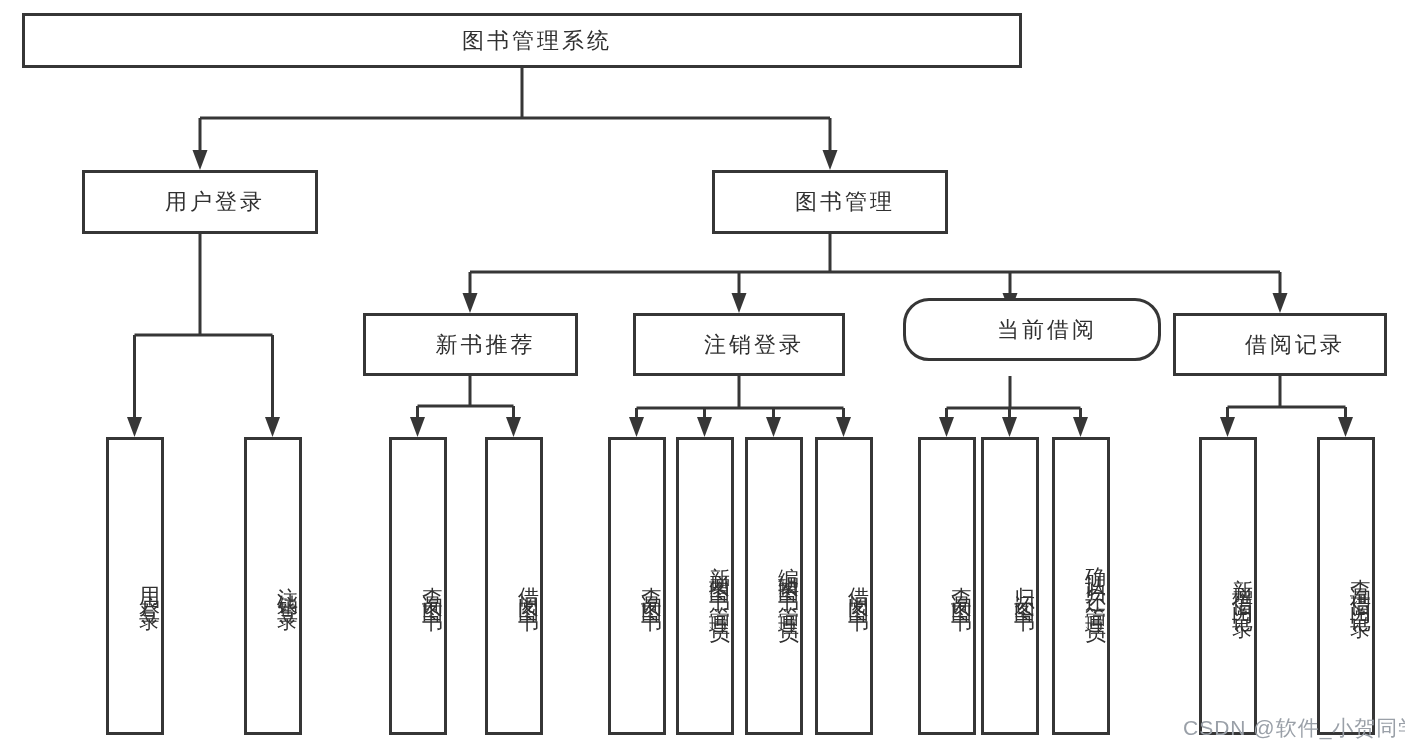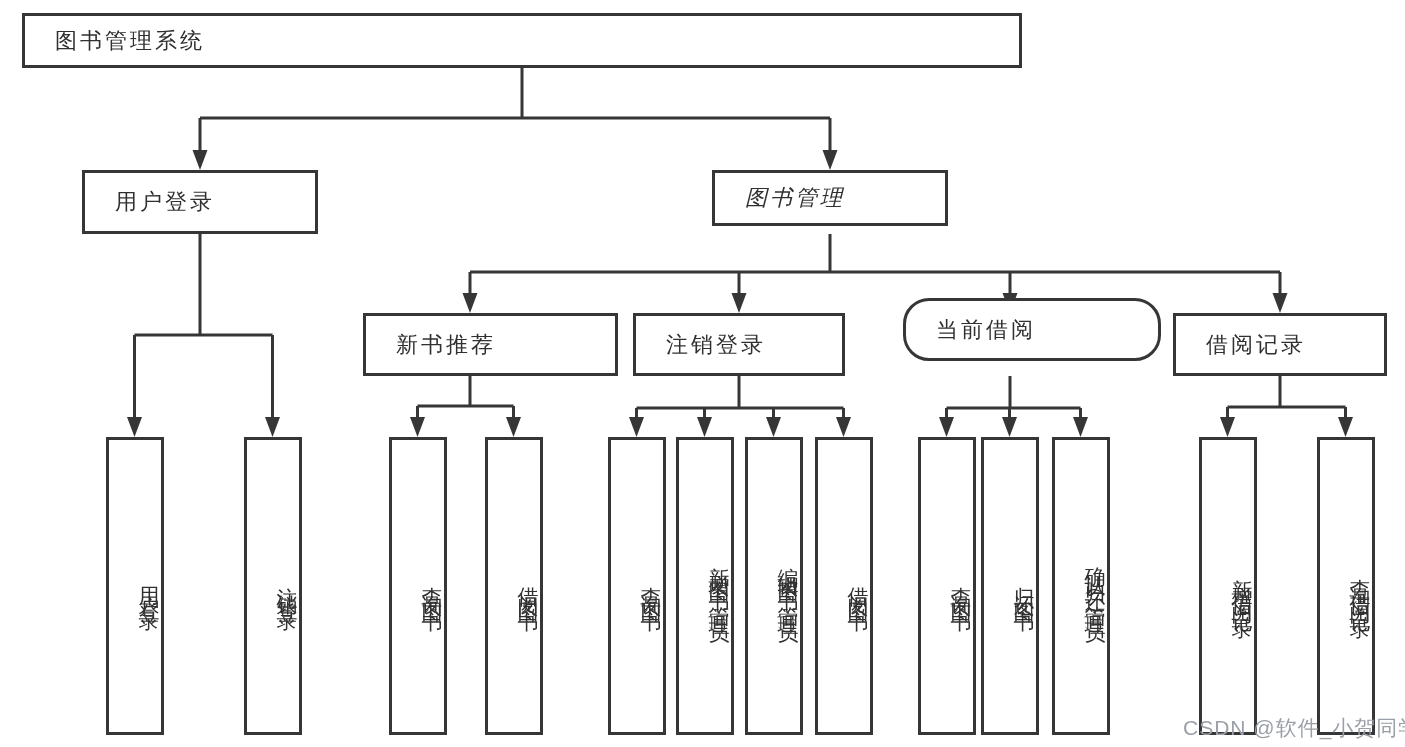--- a/index.html
+++ b/index.html
@@ -2,21 +2,21 @@
 <html><head>
 <meta charset="utf-8">
 <style>
   html,body{margin:0;padding:0;background:#ffffff;}
   .canvas{
     position:relative;width:1405px;height:747px;background:#ffffff;
     font-family:"Liberation Sans", sans-serif;overflow:hidden;
   }
   .box{
     position:absolute;box-sizing:border-box;background:#ffffff;
-    border:3px solid #363636;display:flex;align-items:center;justify-content:flex-start;
+    border:3px solid #363636;display:flex;align-items:center;justify-content:center;
     z-index:2;
     padding-left:30px;
   }
   .htext{font-size:22px;letter-spacing:3px;color:#303030;white-space:nowrap;}
   .vbox{top:437px;width:58px;height:298px;}
   .vtext{
     writing-mode:vertical-rl;text-orientation:mixed;
     font-size:21px;letter-spacing:8px;line-height:1;color:#303030;
   }
   .connectors{position:absolute;left:0;top:0;z-index:1;}
@@ -75,25 +75,25 @@
     </g>
   </svg>
 
   <div class="box hbox" style="left:22px;top:13px;width:1000px;height:55px;">
     <span class="htext">图书管理系统</span>
   </div>
 
   <div class="box hbox" style="left:82px;top:170px;width:236px;height:64px;">
     <span class="htext">用户登录</span>
   </div>
-  <div class="box hbox" style="left:712px;top:170px;width:236px;height:56px;font-style:italic;">
+  <div class="box hbox" style="left:712px;top:170px;width:236px;height:64px;">
     <span class="htext">图书管理</span>
   </div>
 
-  <div class="box hbox" style="left:363px;top:313px;width:255px;height:63px;">
+  <div class="box hbox" style="left:363px;top:313px;width:215px;height:63px;">
     <span class="htext">新书推荐</span>
   </div>
   <div class="box hbox" style="left:633px;top:313px;width:212px;height:63px;">
     <span class="htext">注销登录</span>
   </div>
   <div class="box hbox" style="left:903px;top:298px;width:258px;height:63px;border-radius:26px;">
     <span class="htext">当前借阅</span>
   </div>
   <div class="box hbox" style="left:1173px;top:313px;width:214px;height:63px;">
     <span class="htext">借阅记录</span>

